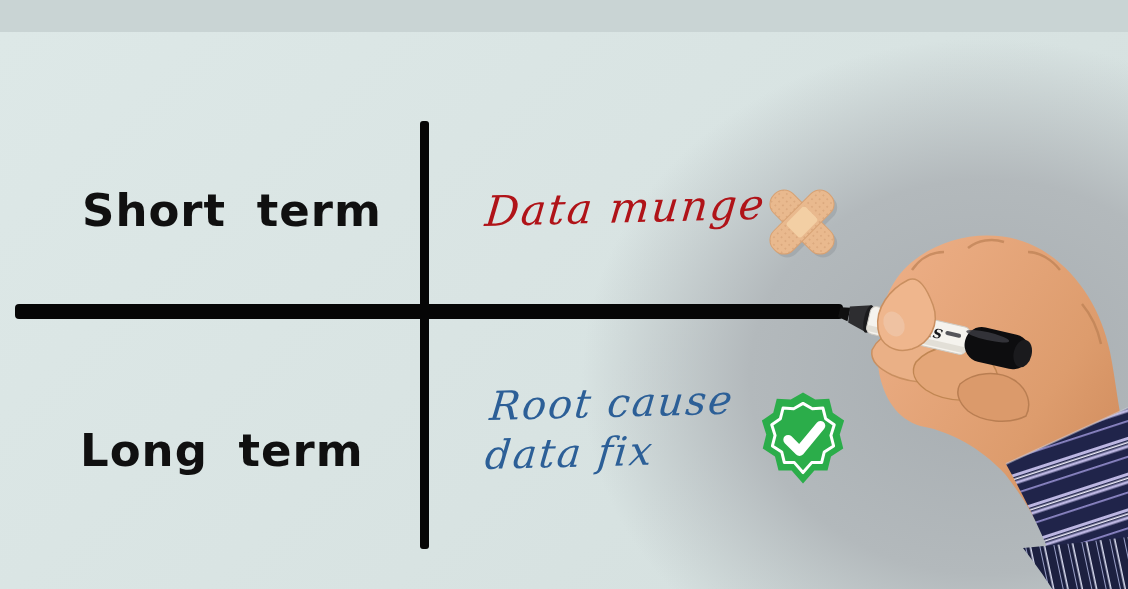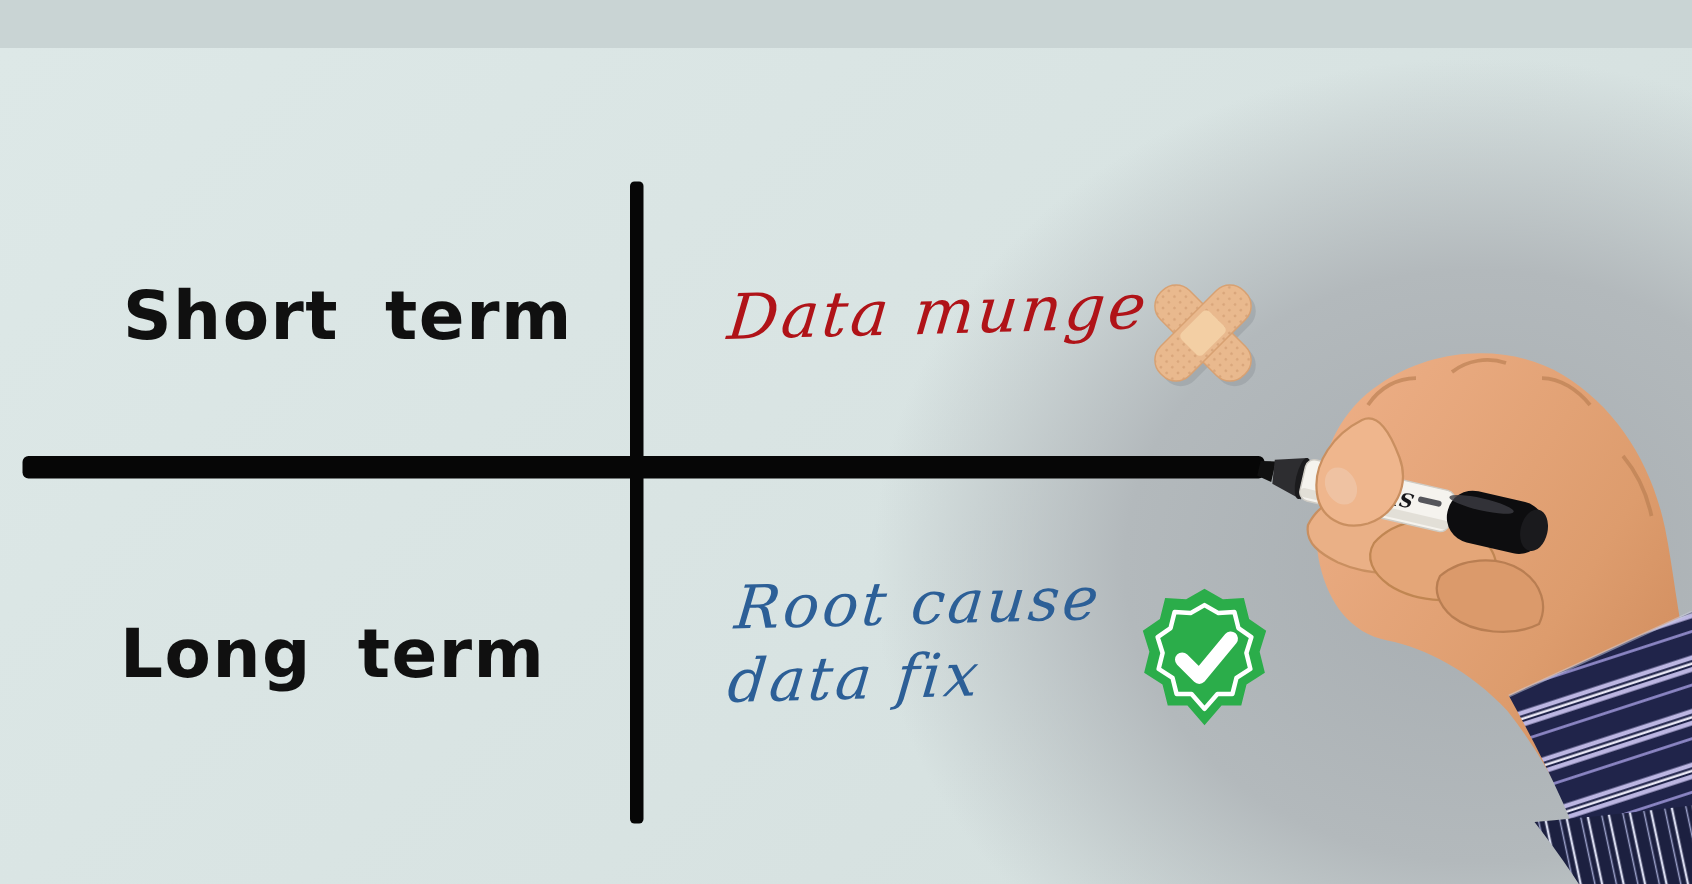--- a/index.html
+++ b/index.html
@@ -11,21 +11,21 @@
     font-family:"DejaVu Sans", sans-serif;
     margin-top:32px;
   }
   .vline{position:absolute;left:420px;top:89px;width:9px;height:428px;background:#060606;border-radius:3px;}
   .hline{position:absolute;left:15px;top:272px;width:828px;height:15px;background:#060606;border-radius:4px;}
   .label-black{
     position:absolute;color:#101010;font-weight:700;font-size:45px;
     letter-spacing:1px;word-spacing:14px;white-space:nowrap;
   }
   .tl{left:82px;top:152px;}
-  .bl{left:80px;top:377px;}
+  .bl{left:80px;top:392px;}
   .script{
     font-family:"DejaVu Serif", serif;font-style:italic;white-space:nowrap;
     transform:skewX(-7deg) rotate(-1.5deg);transform-origin:left bottom;letter-spacing:2px;
   }
   .tr{position:absolute;left:483px;top:155px;font-size:42px;color:#b01318;}
   .br{position:absolute;left:483px;top:350px;font-size:40px;color:#2c5f97;line-height:1.22;}
   .icon{position:absolute;}
   .bandage-icon{left:758px;top:146px;width:88px;height:88px;}
   .shield-icon{left:757px;top:357px;width:92px;height:98px;}
   .hand{position:absolute;left:820px;top:180px;width:308px;height:409px;}

